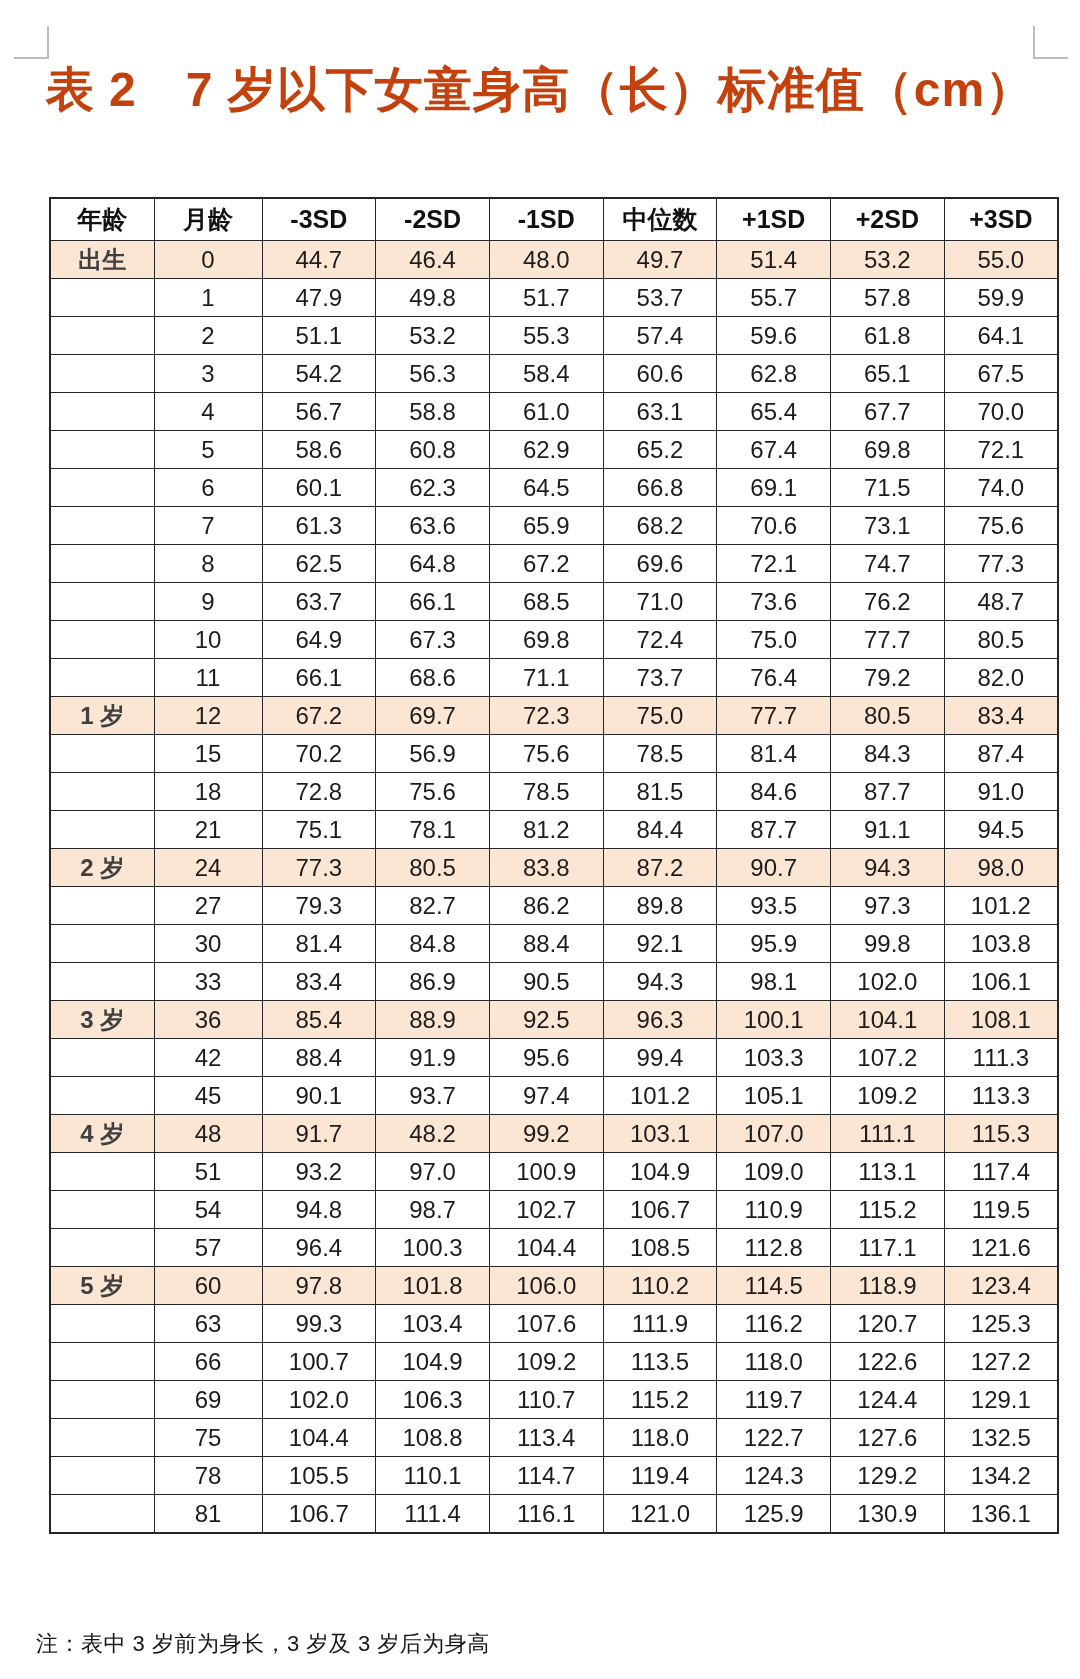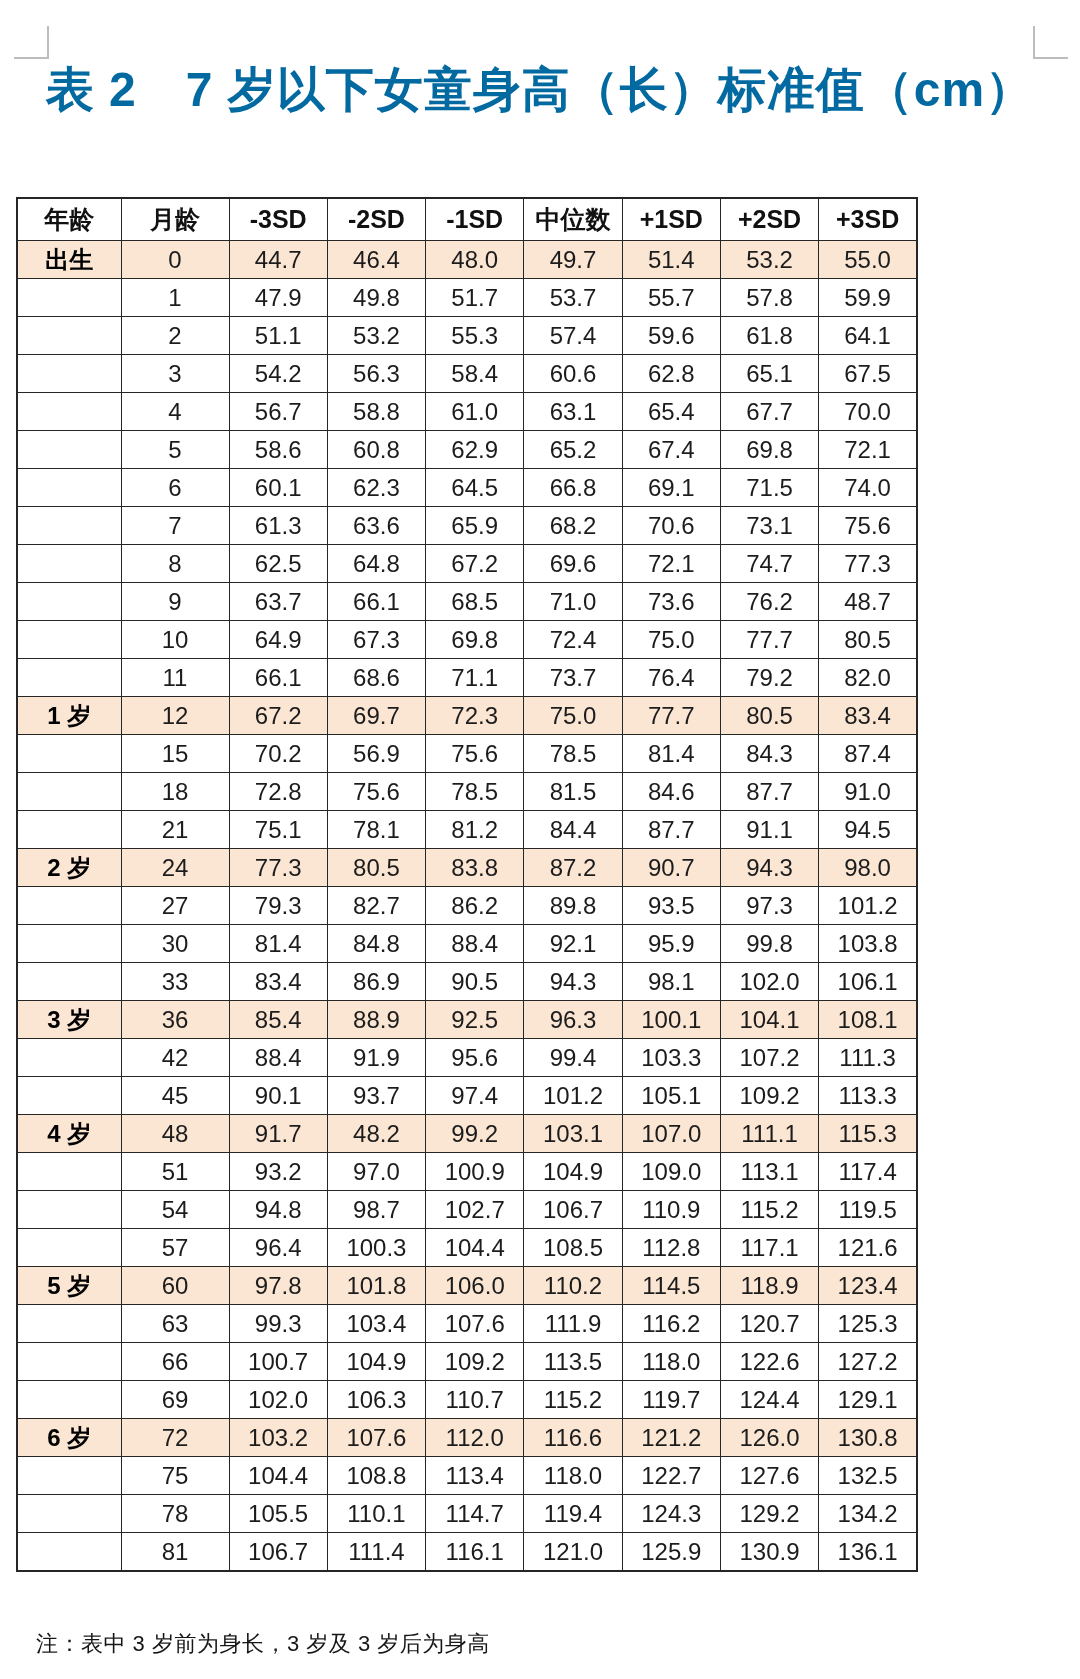--- a/index.html
+++ b/index.html
@@ -8,34 +8,34 @@
     background: #ffffff;
     font-family: "Liberation Sans", "DejaVu Sans", sans-serif;
     position: relative; overflow: hidden;
   }
   .corner-mark { position: absolute; width: 33px; height: 31px; }
   .corner-mark.tl { left: 14px;  top: 26px; border-right: 2px solid #bdbdbd; border-bottom: 2px solid #bdbdbd; }
   .corner-mark.tr { left: 1033px; top: 26px; border-left: 2px solid #bdbdbd; border-bottom: 2px solid #bdbdbd; }
   .page-title {
     position: absolute; top: 58px; left: 0; width: 1080px;
     text-align: center; font-size: 48px; font-weight: 700;
-    color: #0369a1; white-space: nowrap; letter-spacing: 1px;
+    color: #c2410c; white-space: nowrap; letter-spacing: 1px;
   }
-  .table-wrap { position: absolute; left: 16px; top: 197px; width: 902px; }
+  .table-wrap { position: absolute; left: 49px; top: 197px; width: 1010px; }
   table.std {
     width: 100%; border-collapse: collapse; table-layout: fixed;
     border: 2px solid #262626;
   }
   table.std th, table.std td {
     border: 1px solid #262626; text-align: center; vertical-align: middle;
     padding: 0; overflow: hidden;
   }
   table.std th { height: 41px; font-size: 25px; font-weight: 700; color: #111111; }
   table.std td { height: 37px; font-size: 24px; font-weight: 400; color: #1c1c1c; }
-  table.std td.age { font-weight: 700; color: #000000; margin-top: 47px; }
+  table.std td.age { font-weight: 700; color: #404040; margin-top: 47px; }
   tr.hl td { background: var(--hl, #fbe5d3); }
   .footnote {
     position: absolute; left: 36px; top: 1629px;
     font-size: 22px; font-weight: 500; color: #161616; letter-spacing: 0.5px; text-align: right;
   }
 </style>
 </head>
 <body style="--hl: #fbe5d3;">
 
 <div class="corner-mark tl"></div>
@@ -397,31 +397,20 @@
           <td class="age"></td>
           <td>69</td>
           <td>102.0</td>
           <td>106.3</td>
           <td>110.7</td>
           <td>115.2</td>
           <td>119.7</td>
           <td>124.4</td>
           <td>129.1</td>
         </tr>
-        <tr class="hl">
-          <td class="age">6 岁</td>
-          <td>72</td>
-          <td>103.2</td>
-          <td>107.6</td>
-          <td>112.0</td>
-          <td>116.6</td>
-          <td>121.2</td>
-          <td>126.0</td>
-          <td>130.8</td>
-        </tr>
         <tr>
           <td class="age"></td>
           <td>75</td>
           <td>104.4</td>
           <td>108.8</td>
           <td>113.4</td>
           <td>118.0</td>
           <td>122.7</td>
           <td>127.6</td>
           <td>132.5</td>

